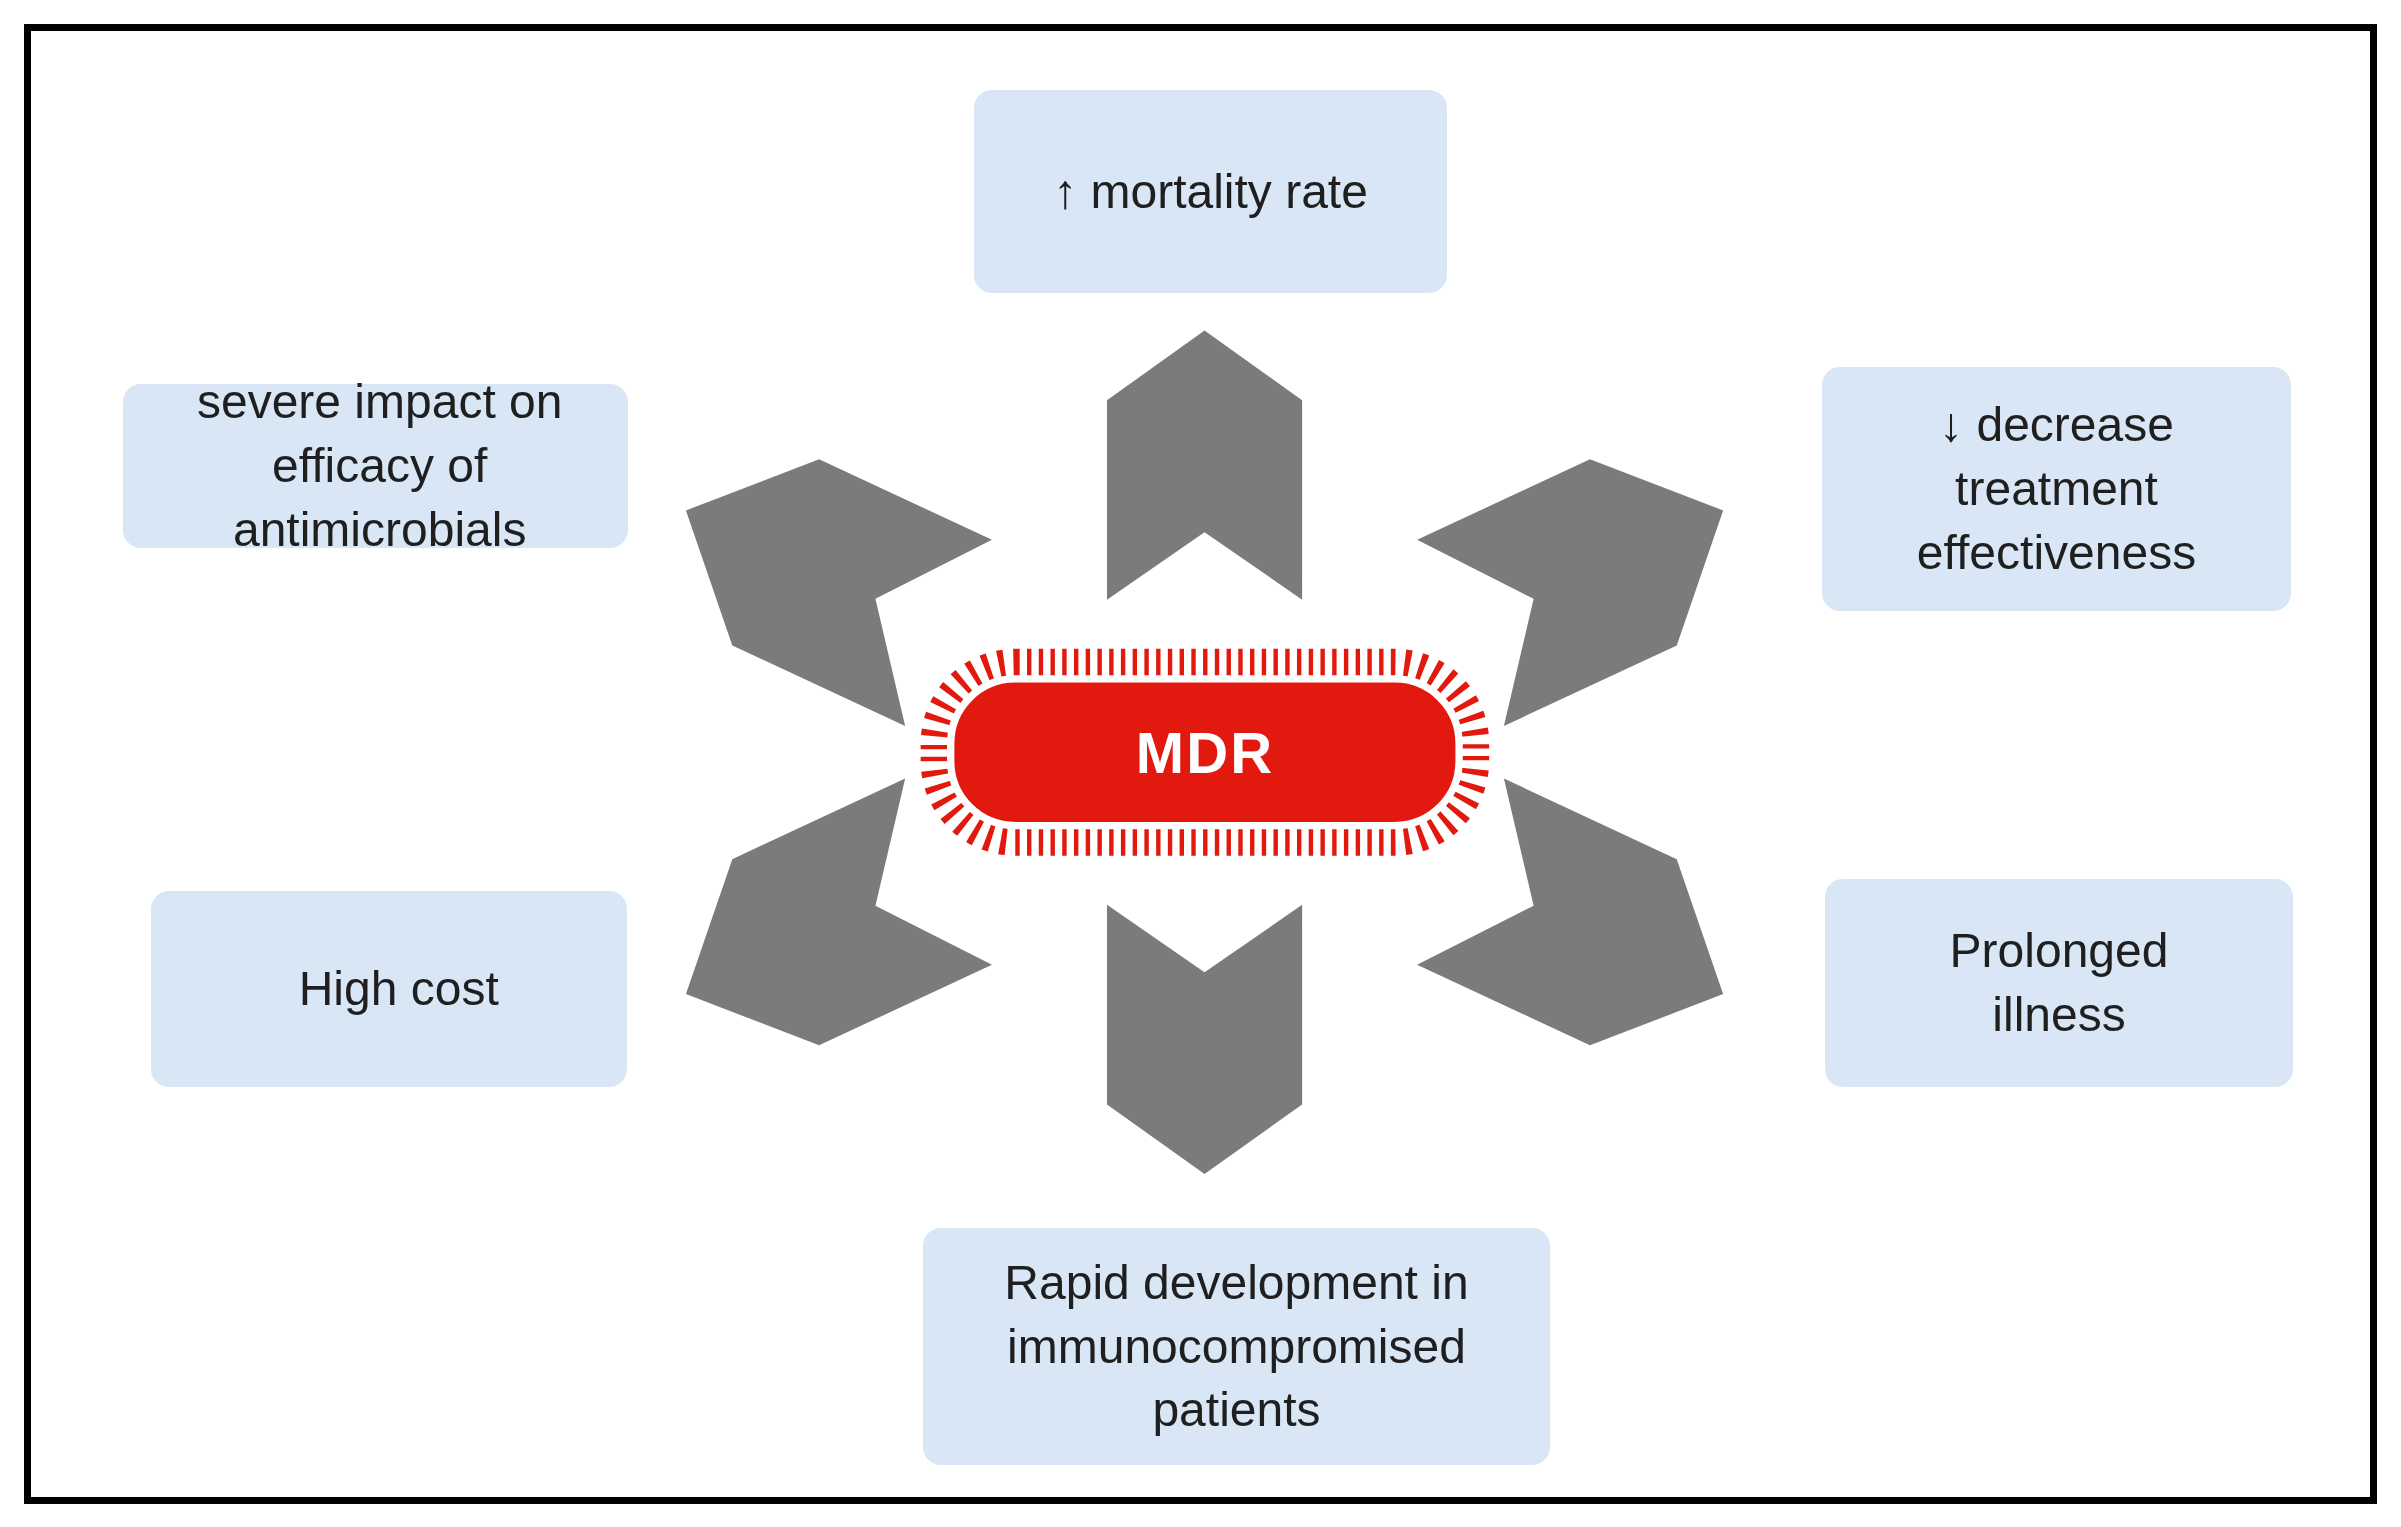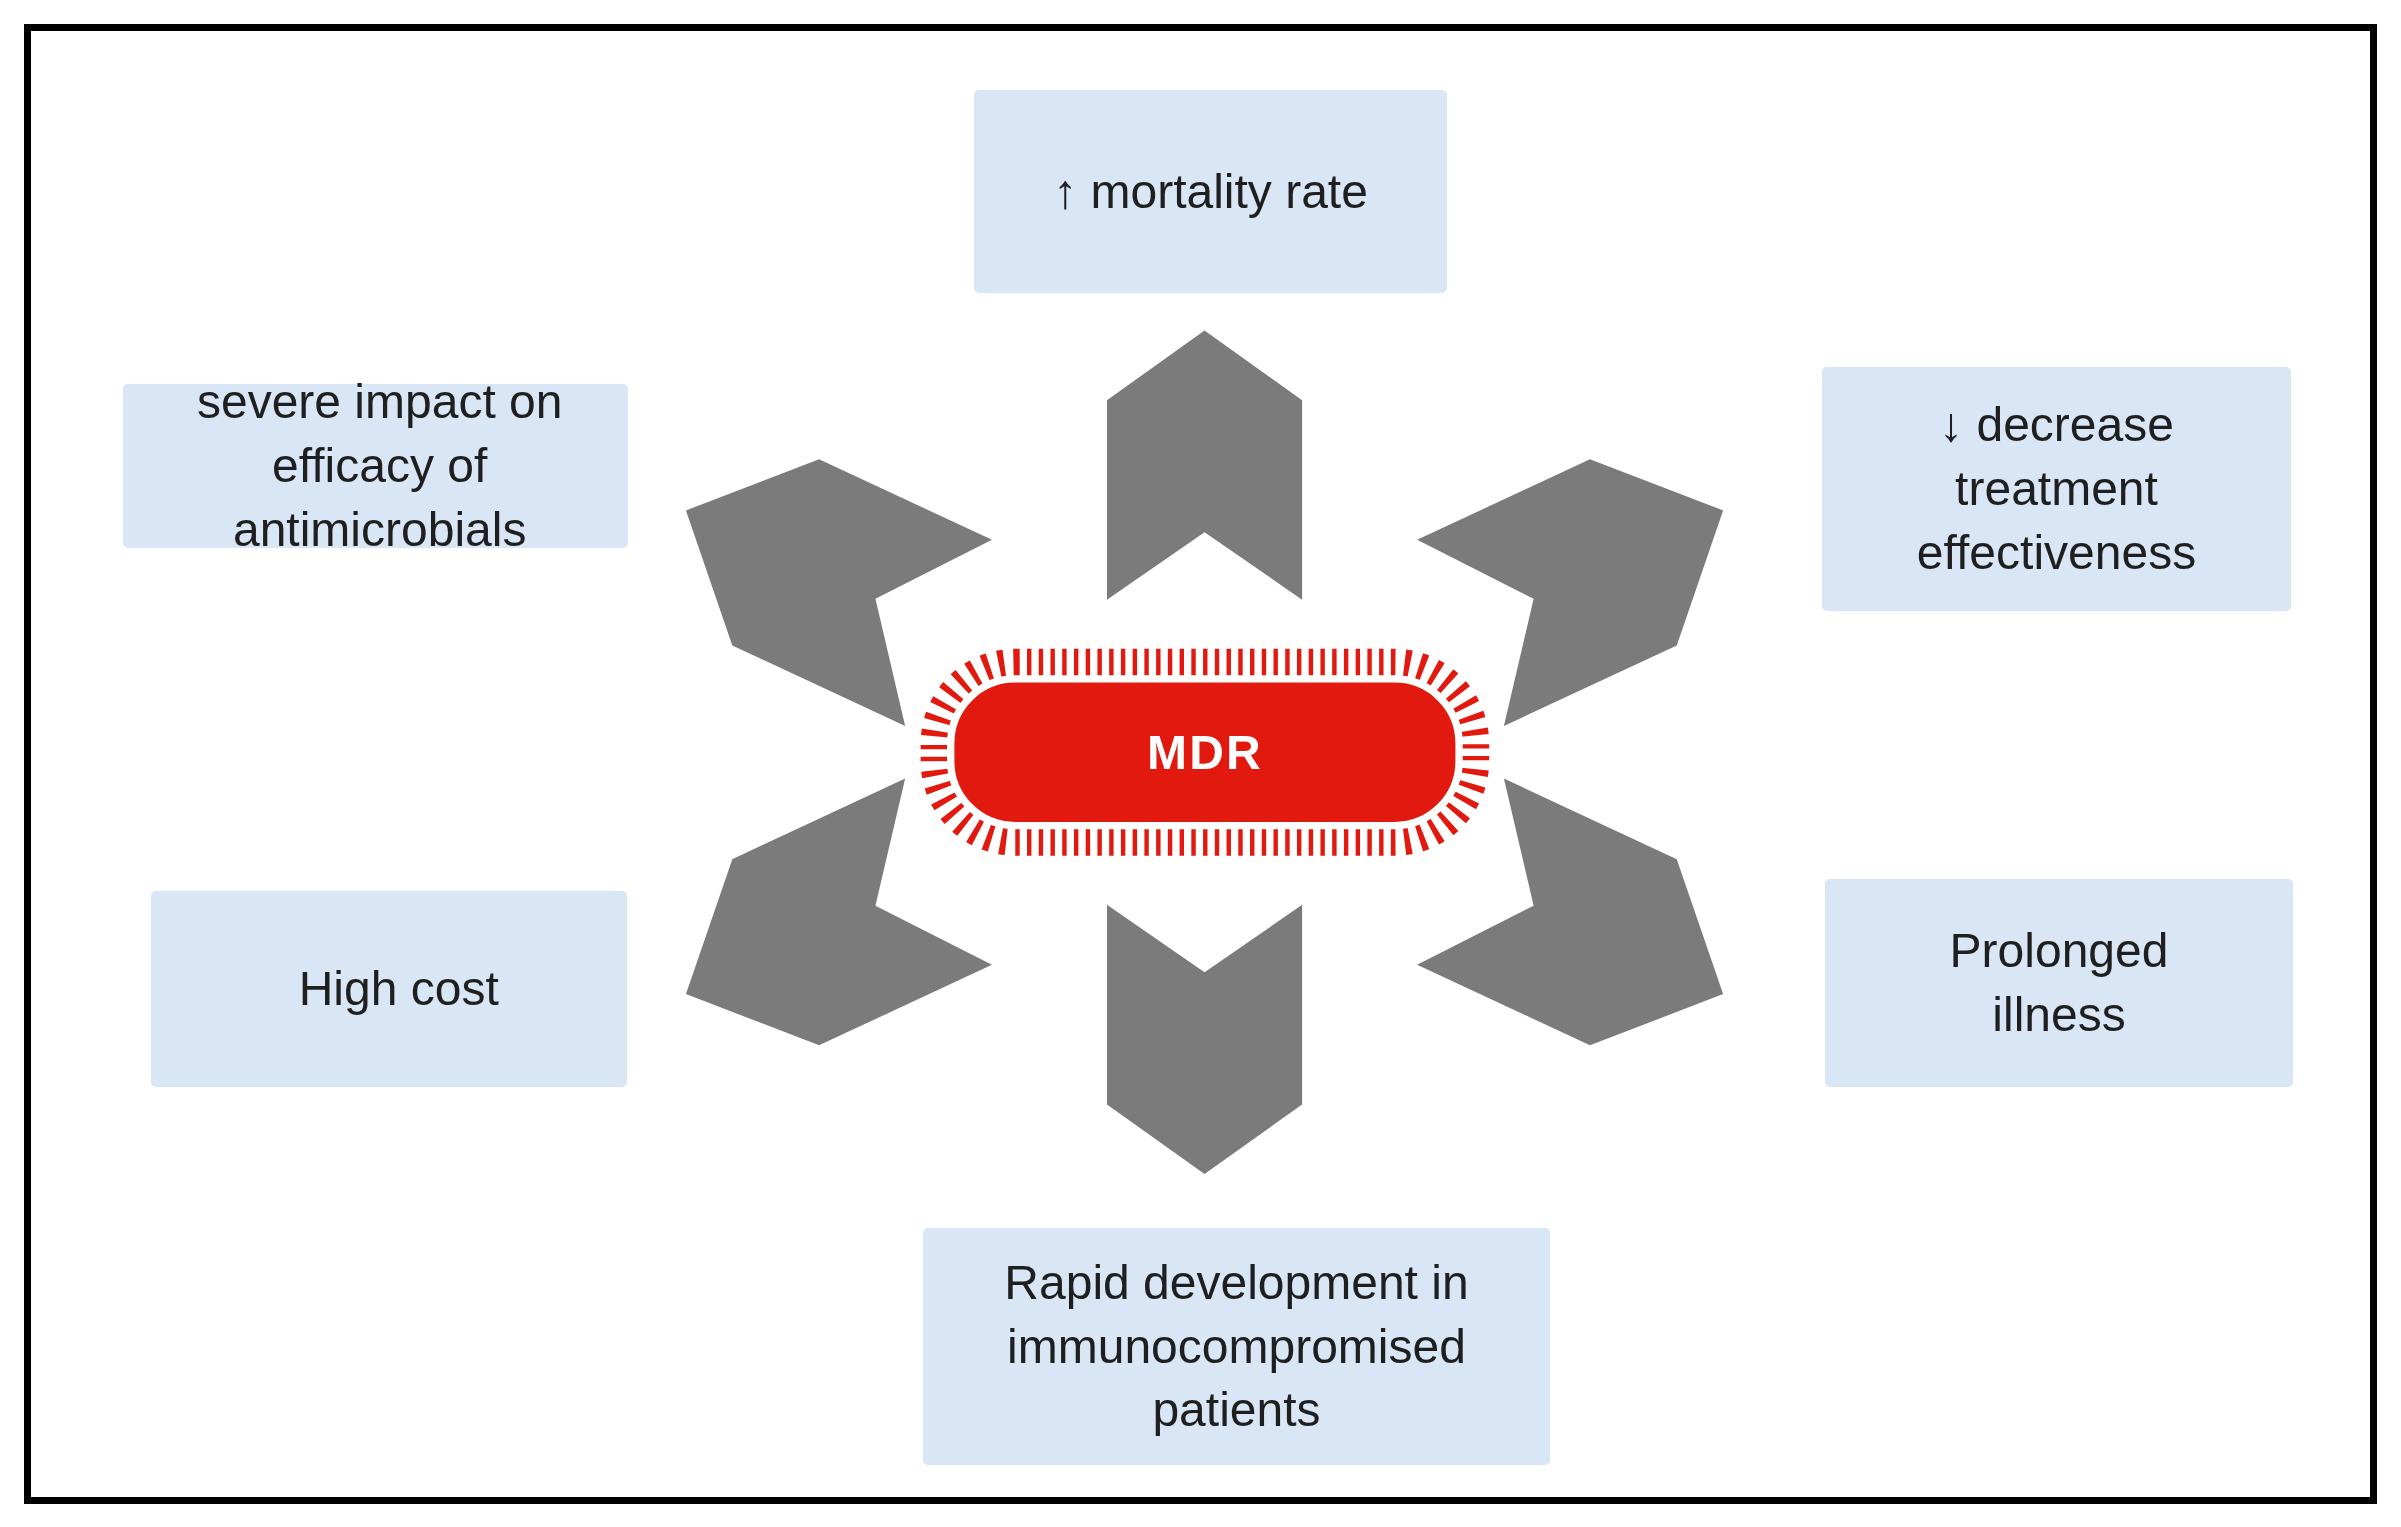--- a/index.html
+++ b/index.html
@@ -36,42 +36,42 @@
     stroke-dasharray:6 10;
   }
   .capsule-body{
     fill:var(--capsule_red);
     stroke:#ffffff;
     stroke-width:10;
   }
   .effect-box{
     position:absolute;
     background:var(--box_blue);
-    border-radius:5px;
+    border-radius:18px;
     display:flex;align-items:center;justify-content:center;
     text-align:center;
     color:var(--text_dark);
     font-size:48px;
     line-height:1.33;
     white-space:pre-line;
     box-sizing:border-box;
     padding:7.3px 17.6px;
   }
   .box-top       {left:974px;top:90px; width:473px;height:203px;}
   .box-top-left  {left:123px; top:384px; width:505px;height:164px;padding-left:26px;}
   .box-top-right {left:1822px;top:367px; width:469px;height:244px;}
   .box-left      {left:151px; top:891px;width:476px;height:196px;padding-left:37px;}
   .box-right     {left:1825px;top:879px;width:468px;height:208px;}
   .box-bottom    {left:878px;top:1228px;width:627px;height:237px;margin-left:45px;}
   .mdr-label{
     position:absolute;
     left:951px;top:679px;width:508px;height:147px;
     display:flex;align-items:center;justify-content:center;
     color:#ffffff;
-    font-size:48px;
+    font-size:58px;
     font-weight:bold;
     letter-spacing:2.2px;
   }
 </style>
 </head>
 <body>
 
 <div class="canvas">
 
   <div class="frame"></div>

